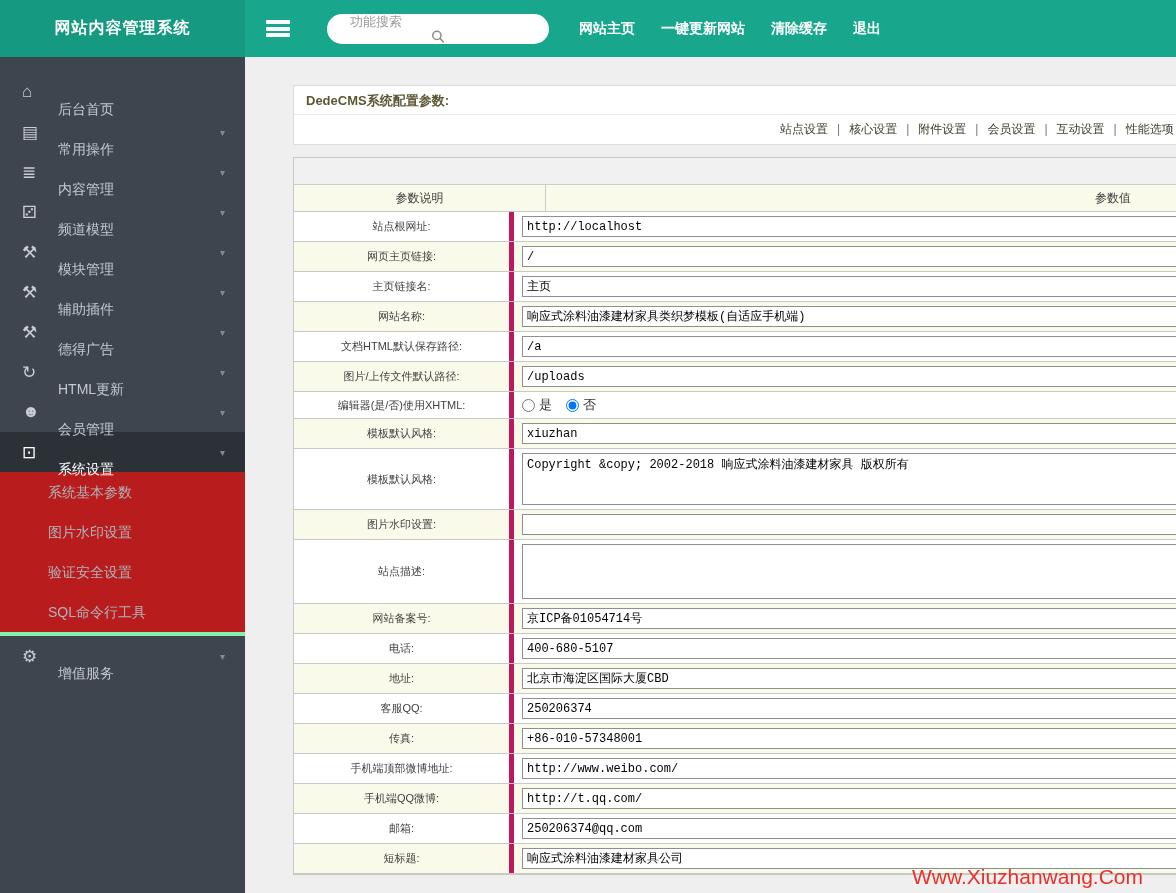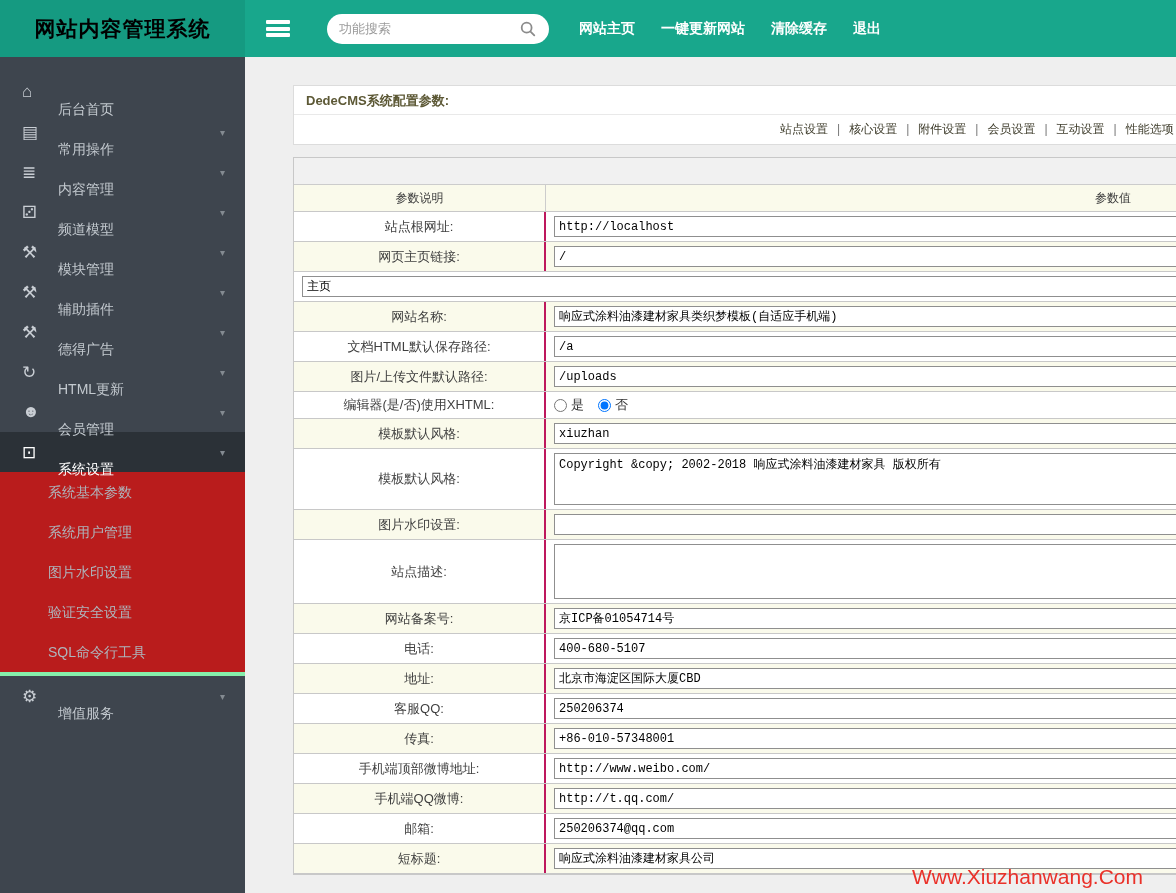--- a/index.html
+++ b/index.html
@@ -6,30 +6,30 @@
   html, body { width: 1176px; height: 893px; overflow: hidden; }
   body {
     position: relative;
     font-family: "Liberation Sans", sans-serif;
     background: #efefef;
   }
 
   
   .header { position: absolute; top: 0; left: 0; width: 1176px; height: 57px; display: flex; z-index: 10; }
   .logo {
-    width: 245px; height: 57px; background: #159a81; color: #000000;
-    font-size: 21px; font-weight: bold; letter-spacing: 1px;
+    width: 245px; height: 57px; background: #159a81; color: #ffffff;
+    font-size: 16px; font-weight: bold; letter-spacing: 1px;
     display: flex; align-items: center; justify-content: center;
   }
   .header-right { flex: 1; background: #18a78c; display: flex; align-items: center; }
   .hamburger { margin-left: 21px; width: 24px; height: 17px; display: flex; flex-direction: column; justify-content: space-between; cursor: pointer; }
   .hamburger span { display: block; height: 4px; background: #fff; border-radius: 1px; }
   .search-pill {
     margin-left: 37px; width: 222px; height: 30px; background: #fff;
-    border-radius: 15px; display: flex; align-items: center; padding: 0 12px;
+    border-radius: 15px; display: flex; align-items: center; padding: 0 12px; flex-direction: column;
   }
   .search-pill input { flex: 1; border: none; outline: none; background: transparent; font-size: 13px; color: #333; font-family: inherit; }
   .search-pill input::placeholder { color: #9a9a9a; }
   .search-icon { width: 18px; height: 18px; display: block; }
   .topnav { display: flex; margin-left: 17px; }
   .topnav-item { color: #fff; font-size: 14px; font-weight: bold; padding: 0 13px; line-height: 57px; cursor: pointer; white-space: nowrap; }
 
   
   .sidebar { position: absolute; top: 57px; left: 0; width: 245px; height: 836px; background: #3e454e; padding-top: 15px; z-index: 9; }
   .side-item { height: 40px; display: flex; align-items: center; padding: 0 20px 0 22px; color: #c3c9cf; font-size: 14px; cursor: pointer; }
@@ -50,21 +50,21 @@
   .tab { color: #3f3d2c; cursor: pointer; }
   .tab-sep { color: #777; margin: 0 9px; }
 
   .table-wrap { margin-top: 12px; width: 1388px; border: 1px solid #c8c8c8; background: #fff; }
   .toolbar-strip { height: 27px; background: #f1f1f1; border-bottom: 1px solid #cccccc; }
   .thead-row { display: flex; height: 27px; background: #fafaeb; border-bottom: 1px solid #c8c8c8; font-size: 12px; color: #3c3c3c; }
   .th-label { width: 252px; border-right: 1px solid #cccccc; text-align: center; line-height: 27px; flex: none; }
   .th-value { flex: 1; text-align: center; line-height: 27px; }
   .row { display: flex; border-bottom: 1px solid #c8c8c8; background: #fff; }
   .row.alt { background: #fafaeb; }
-  .cell-label { width: 252px; flex: none; border-right: 2px solid #be185d; display: flex; align-items: center; justify-content: center; font-size: 13px; color: #3f3f3f; text-align: center; }
+  .cell-label { width: 220px; flex: none; border-right: 5px solid #be185d; display: flex; align-items: center; justify-content: center; font-size: 11px; color: #3f3f3f; text-align: center; }
   .cell-value { flex: 1; display: flex; align-items: center; padding: 4px 0 4px 8px; }
   .cell-value input[type=text], .cell-value textarea {
     width: 1092px; border: 1px solid #8f8f8f; background: #fff;
     font-family: "Liberation Mono", "DejaVu Sans Mono", monospace; font-size: 12px;
     padding: 2px 4px; color: #000; outline: none; resize: none;
   }
   .cell-value input[type=text] { height: 21px; }
   .radio-group { display: flex; align-items: center; font-size: 13px; color: #333; }
   .radio-group label { margin-right: 14px; display: flex; align-items: center; cursor: pointer; }
   .radio-group input { margin-right: 4px; }
@@ -143,21 +143,20 @@
       <span class="side-label">会员管理</span>
       <span class="side-chevron">▾</span>
     </div>
     <div class="side-item active">
       <span class="side-icon">⊡</span>
       <span class="side-label">系统设置</span>
       <span class="side-chevron">▾</span>
     </div>
     <div class="submenu">
       <div class="submenu-item">系统基本参数</div>
-      <div class="submenu-item">系统用户管理</div>
       <div class="submenu-item">图片水印设置</div>
       <div class="submenu-item">验证安全设置</div>
       <div class="submenu-item">SQL命令行工具</div>
     </div>
     <div class="side-item">
       <span class="side-icon">⚙</span>
       <span class="side-label">增值服务</span>
       <span class="side-chevron">▾</span>
     </div>
   </div>
@@ -181,20 +180,21 @@
               <input type="text" value="http://localhost" style="">
             </div>
           </div>
           <div class="row alt">
             <div class="cell-label">网页主页链接:</div>
             <div class="cell-value">
               <input type="text" value="/" style="">
             </div>
           </div>
           <div class="row">
+            <div class="cell-label">主页链接名:</div>
             <div class="cell-value">
               <input type="text" value="主页" style="">
             </div>
           </div>
           <div class="row alt">
             <div class="cell-label">网站名称:</div>
             <div class="cell-value">
               <input type="text" value="响应式涂料油漆建材家具类织梦模板(自适应手机端)" style="">
             </div>
           </div>

